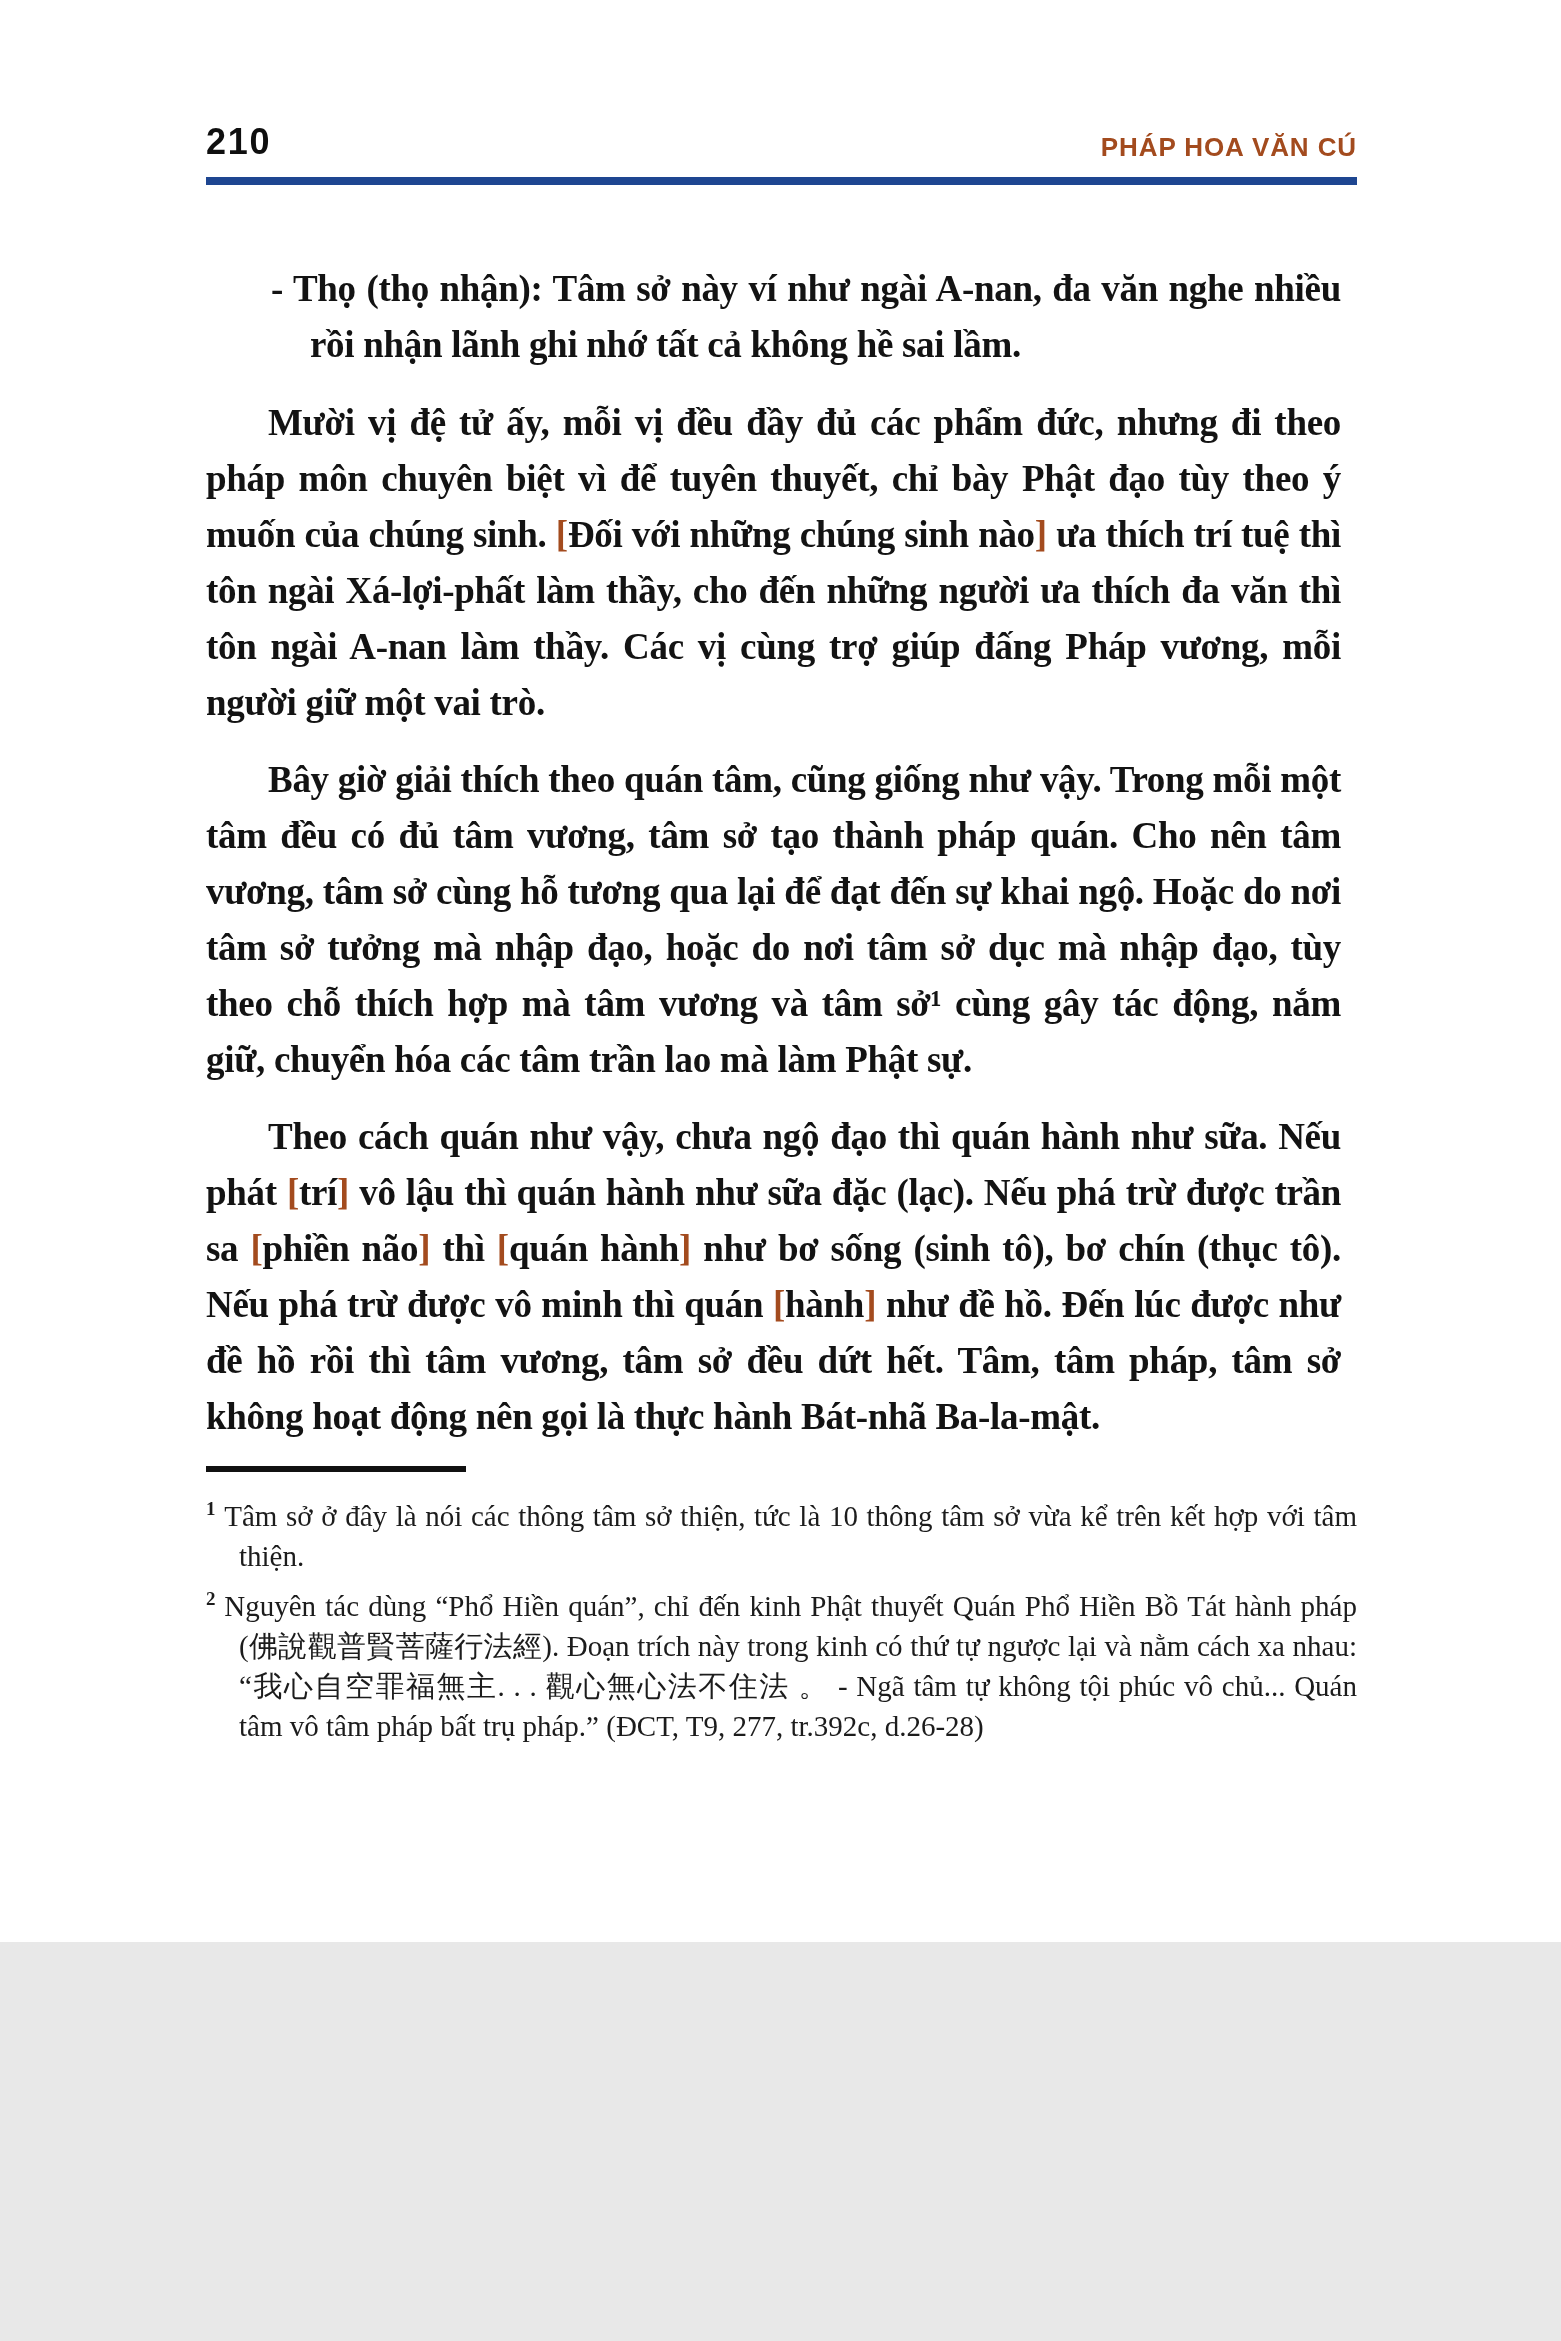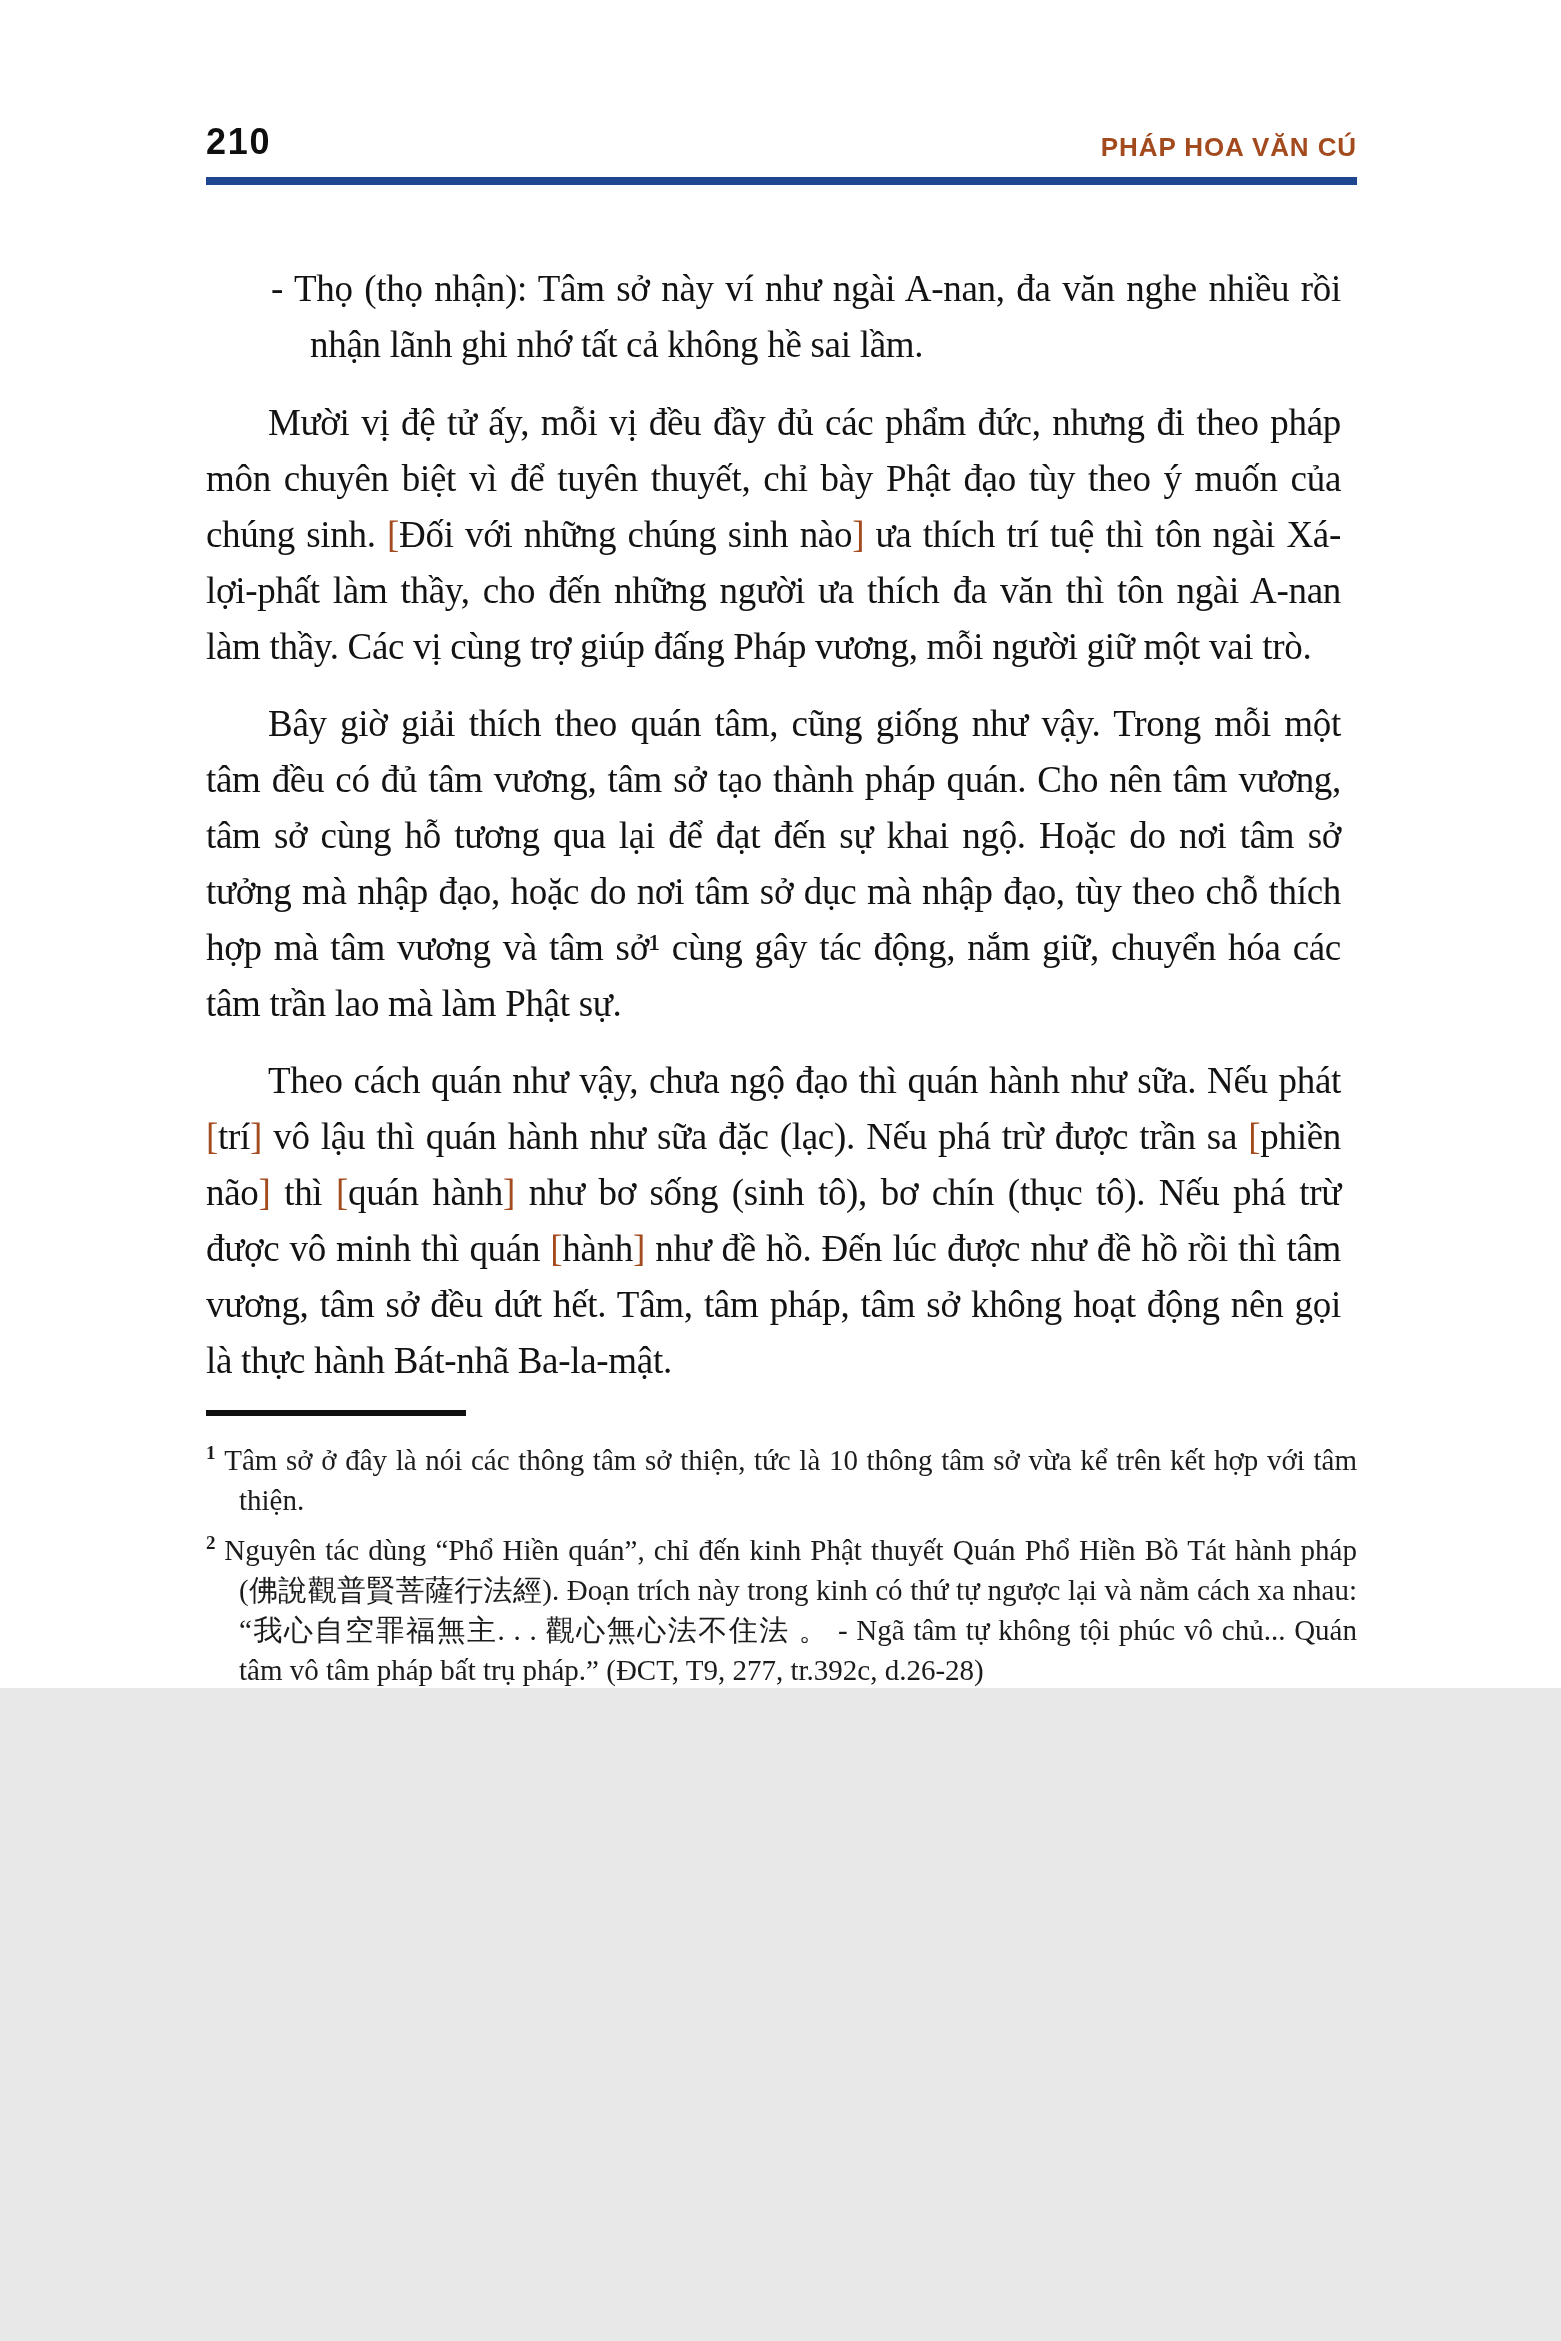--- a/index.html
+++ b/index.html
@@ -1,18 +1,18 @@
 <!DOCTYPE html>
 <html lang="vi" style="--accent-brown: #a34b1e; --rule-blue: #1e4691;font-size:14px"><head>
 <meta charset="utf-8">
 <style>
   html,body{margin:0;padding:0;background:#e8e8e8;}
   .page{
     position:relative;
-    width:1561px;height:1688px;
+    width:1561px;height:1942px;
     background:#ffffff;
     box-sizing:border-box;
     padding:121px 204px 0 206px;
     font-family:"Liberation Serif", serif;
     color:#131313;
     overflow:hidden;
   }
   
   .hdr{
     display:flex;justify-content:space-between;align-items:flex-end;
@@ -31,21 +31,21 @@
     background:var(--rule-blue,#1e4691);
   }
   
   .bodytext{
     margin-top:76px;
     font-size:37px;
     line-height:56px;
     letter-spacing:-0.3px;
     text-align:justify;
   }
-  .para{margin:0 16px 21px 0;text-indent:62px;}
+  .para{margin:0 16px 21px 0;text-indent:62px;font-weight:bold;}
   .para.bullet{
     text-indent:-39px;
     padding-left:104px;
     margin-bottom:22.6px;
   }
   .bk{color:var(--accent-brown,#a34b1e);}
   
   .fn-sep{
     margin-top:10.4px;
     width:260px;height:5.2px;

